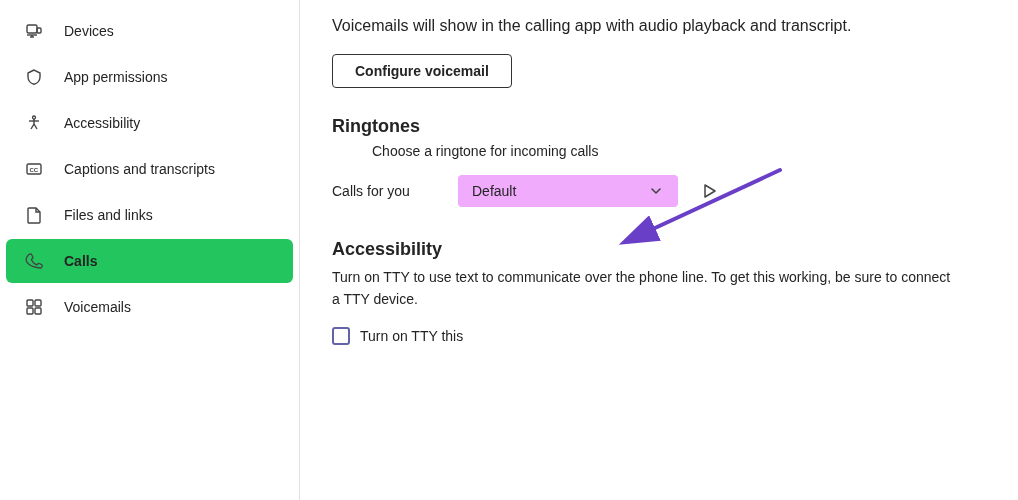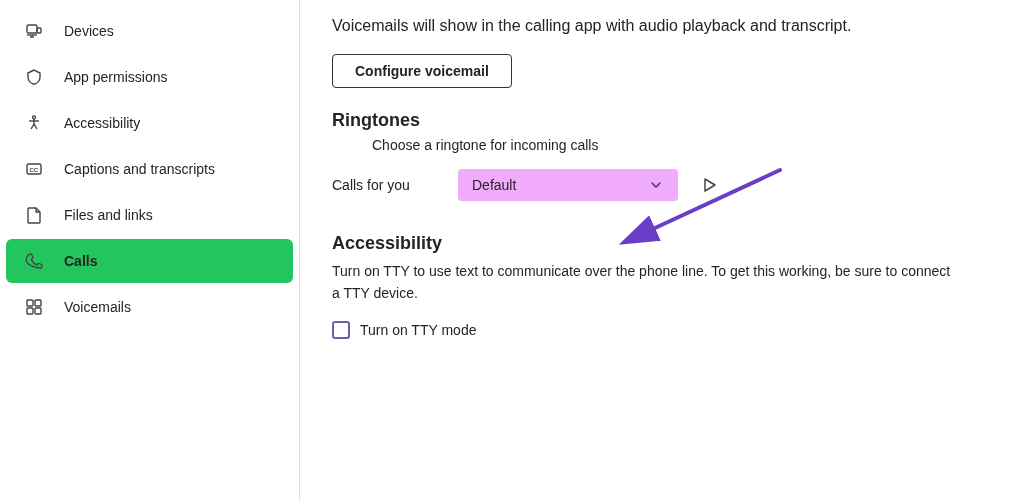--- a/index.html
+++ b/index.html
@@ -63,21 +63,21 @@
     }
 
     .configure-btn {
       border: 1.5px solid #333;
       background: #fff;
       border-radius: 4px;
       padding: 8px 22px;
       font-size: 14px;
       font-weight: 600;
       cursor: pointer;
-      margin-bottom: 22px;
+      margin-bottom: 28px;
       color: #242424;
     }
 
     .section-title {
       font-size: 18px;
       font-weight: 700;
       color: #242424;
       margin-bottom: 6px;
     }
 
@@ -272,21 +272,21 @@
       </button>
     </div>
   </div>
 
   <div>
     <h2 class="section-title">Accessibility</h2>
     <p class="accessibility-desc">Turn on TTY to use text to communicate over the phone line. To get this working, be sure to connect a TTY device.</p>
 
     <div class="tty-row">
       <div class="tty-checkbox"></div>
-      <span class="tty-label">Turn on TTY mode</span>
+      <span class="tty-label">Turn on TTY this</span>
     </div>
   </div>
 
 </main>
 
 <svg class="overlay" xmlns="http://www.w3.org/2000/svg">
   <defs>
     <marker id="arrowhead" markerWidth="10" markerHeight="7" refX="0" refY="3.5" orient="auto">
       <polygon points="0 0, 10 3.5, 0 7" fill="#6a3fc8"></polygon>
     </marker>

